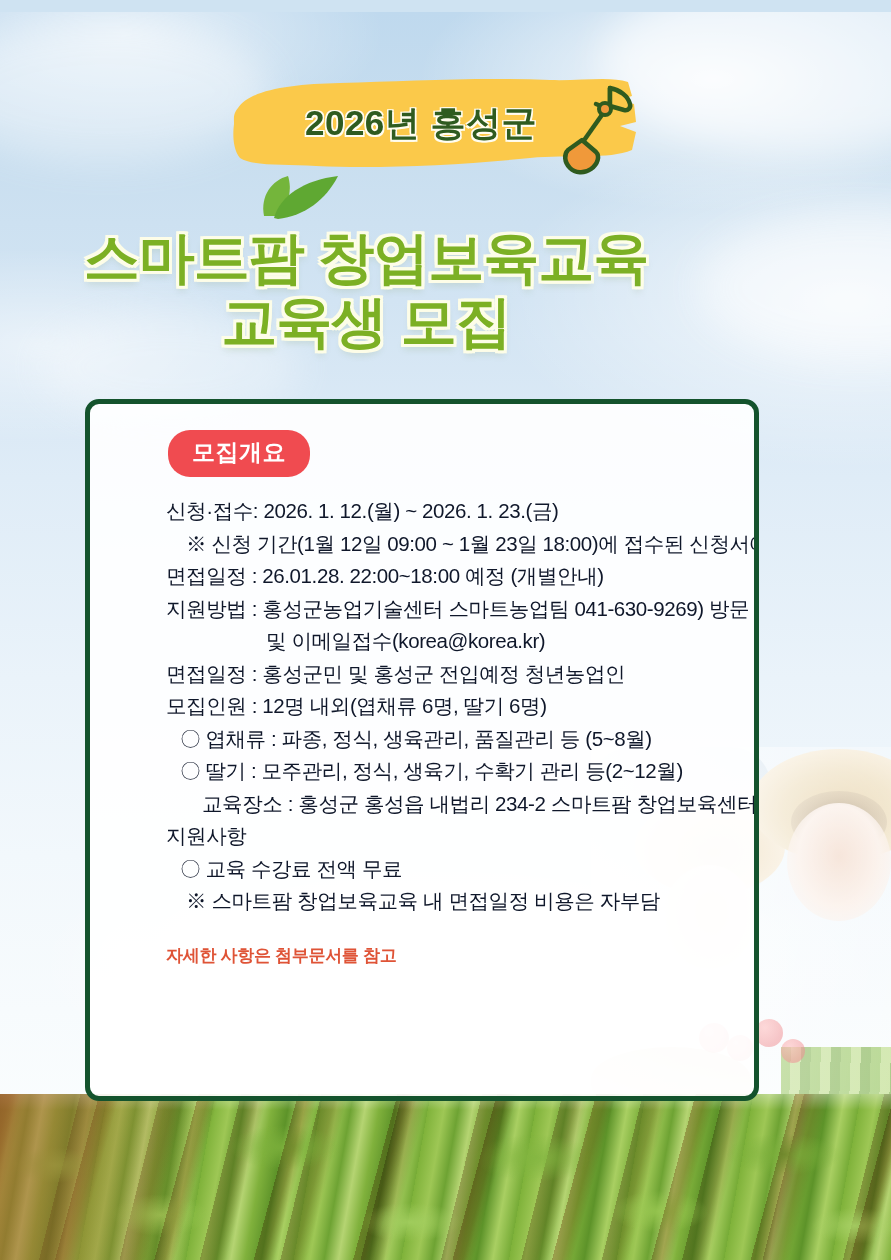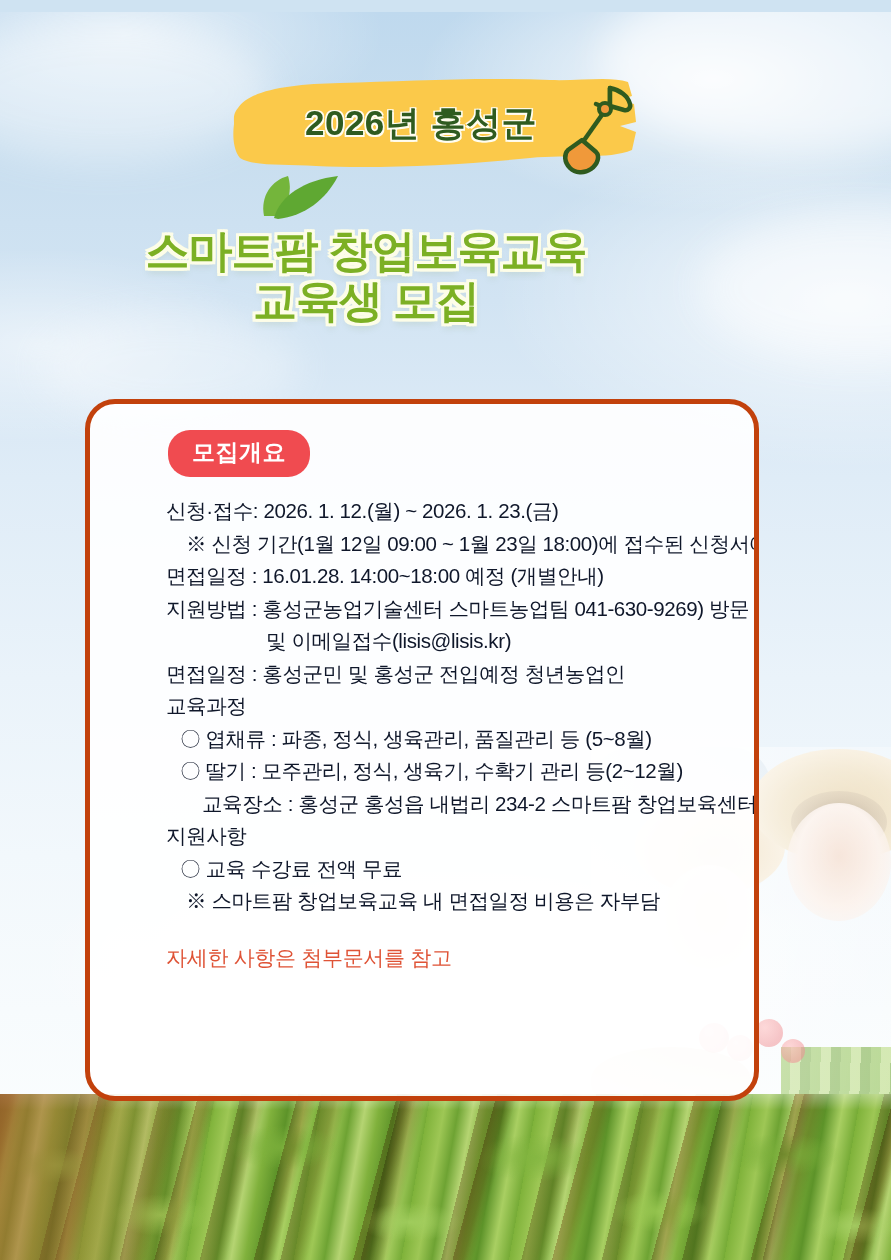--- a/index.html
+++ b/index.html
@@ -126,36 +126,36 @@
                  -1.5px  1.5px 0 #fffdf0, 1.5px  1.5px 0 #fffdf0;
   }
   .shovel { position:absolute; left:318px; top:4px; width:96px; height:104px; }
 
   .leaf-icon { position:absolute; left:248px; top:152px; width:102px; height:60px; }
 
   
   .title {
     position:absolute; left:0; top:214px; width:732px;
     text-align:center;
-    font-size:44px; font-weight:bold; line-height:1.14;
+    font-size:56px; font-weight:bold; line-height:1.14;
     color:#7cb024;
     letter-spacing:-1px;
     text-shadow:
       -3px -3px 0 #fdfde8, 3px -3px 0 #fdfde8, -3px 3px 0 #fdfde8, 3px 3px 0 #fdfde8,
       -3px 0 0 #fdfde8, 3px 0 0 #fdfde8, 0 -3px 0 #fdfde8, 0 3px 0 #fdfde8,
        0 5px 7px rgba(120,150,80,.22);
   }
   .title .l2 { display:block; }
 
   
   .card {
     position:absolute; left:85px; top:387px; width:674px; height:702px;
     background:rgba(255,255,255,.90);
-    border:5px solid #c2410c;
-    border-radius:30px;
+    border:5px solid #14532d;
+    border-radius:14px;
     overflow:hidden;
   }
   .card-inner { position:absolute; inset:0; padding:26px 28px; }
 
   .badge {
     display:inline-block;
     background:#f04b50;
     color:#ffffff;
     font-size:23px; font-weight:bold;
     padding:7px 24px 9px;
@@ -173,21 +173,21 @@
     white-space:nowrap;
     letter-spacing:-0.4px;
   }
   .line.ind1 { padding-left:68px; }
   .line.ind2 { padding-left:84px; }
   .line.ind3 { padding-left:148px; }
   .line.bullet { padding-left:62px; }
   .footer-note {
     margin-top:26px;
     padding-left:48px;
-    font-size:21px; font-weight:normal;
+    font-size:17px; font-weight:bold;
     color:#df5336;
     letter-spacing:-0.3px;
   }
 </style>
 </head>
 <body>
 
 <div id="poster">
 
   <div class="sky">
@@ -247,25 +247,25 @@
     <span class="l1">스마트팜 창업보육교육</span>
     <span class="l2">교육생 모집</span>
   </div>
 
   <div class="card">
     <div class="card-inner">
       <div class="badge">모집개요</div>
       <div class="body-list" id="lines">
           <div class="line ">신청·접수: 2026. 1. 12.(월) ~ 2026. 1. 23.(금)</div>
           <div class="line ind1">※ 신청 기간(1월 12일 09:00 ~ 1월 23일 18:00)에 접수된 신청서에 한함</div>
-          <div class="line ">면접일정 : 16.01.28. 14:00~18:00 예정 (개별안내)</div>
+          <div class="line ">면접일정 : 26.01.28. 22:00~18:00 예정 (개별안내)</div>
           <div class="line ">지원방법 : 홍성군농업기술센터 스마트농업팀 041-630-9269)  방문 접수</div>
-          <div class="line ind3">및 이메일접수(lisis@lisis.kr)</div>
+          <div class="line ind3">및 이메일접수(korea@korea.kr)</div>
           <div class="line ">면접일정 : 홍성군민 및 홍성군 전입예정 청년농업인</div>
-          <div class="line ">교육과정</div>
+          <div class="line ">모집인원 : 12명 내외(엽채류 6명, 딸기 6명)</div>
           <div class="line bullet">〇 엽채류 : 파종, 정식, 생육관리, 품질관리 등 (5~8월)</div>
           <div class="line bullet">〇 딸기 : 모주관리, 정식, 생육기, 수확기 관리 등(2~12월)</div>
           <div class="line ind2">교육장소 : 홍성군 홍성읍 내법리 234-2 스마트팜 창업보육센터</div>
           <div class="line ">지원사항</div>
           <div class="line bullet">〇 교육 수강료 전액 무료</div>
           <div class="line ind1">※ 스마트팜 창업보육교육 내 면접일정 비용은 자부담</div>
         </div>
       <div class="footer-note">자세한 사항은 첨부문서를 참고</div>
     </div>
   </div>

